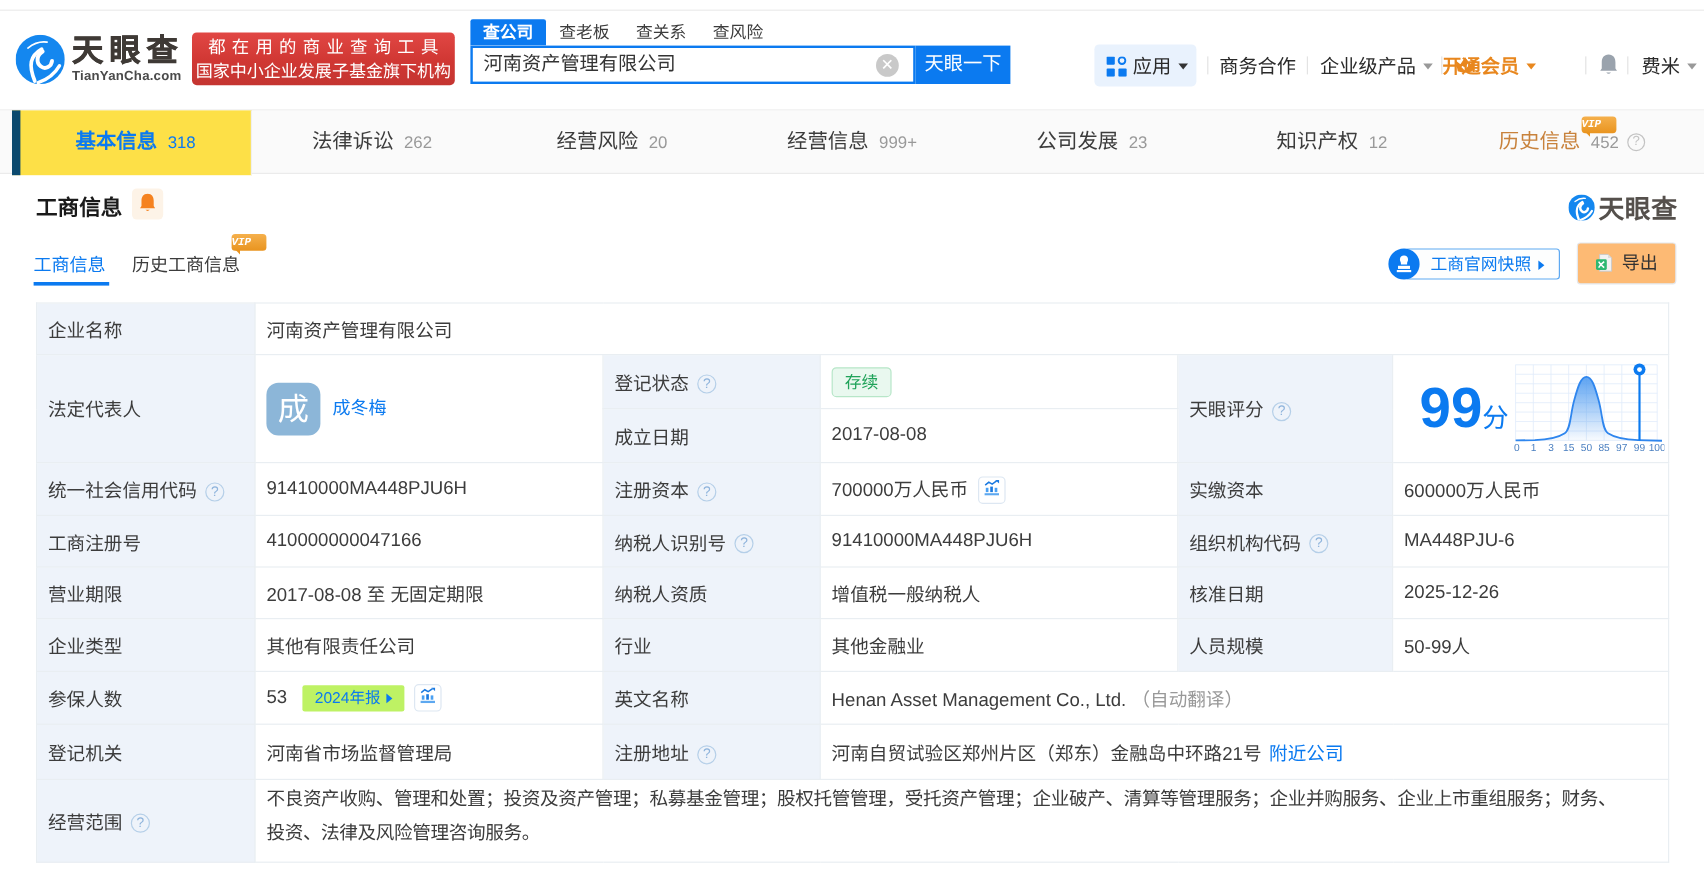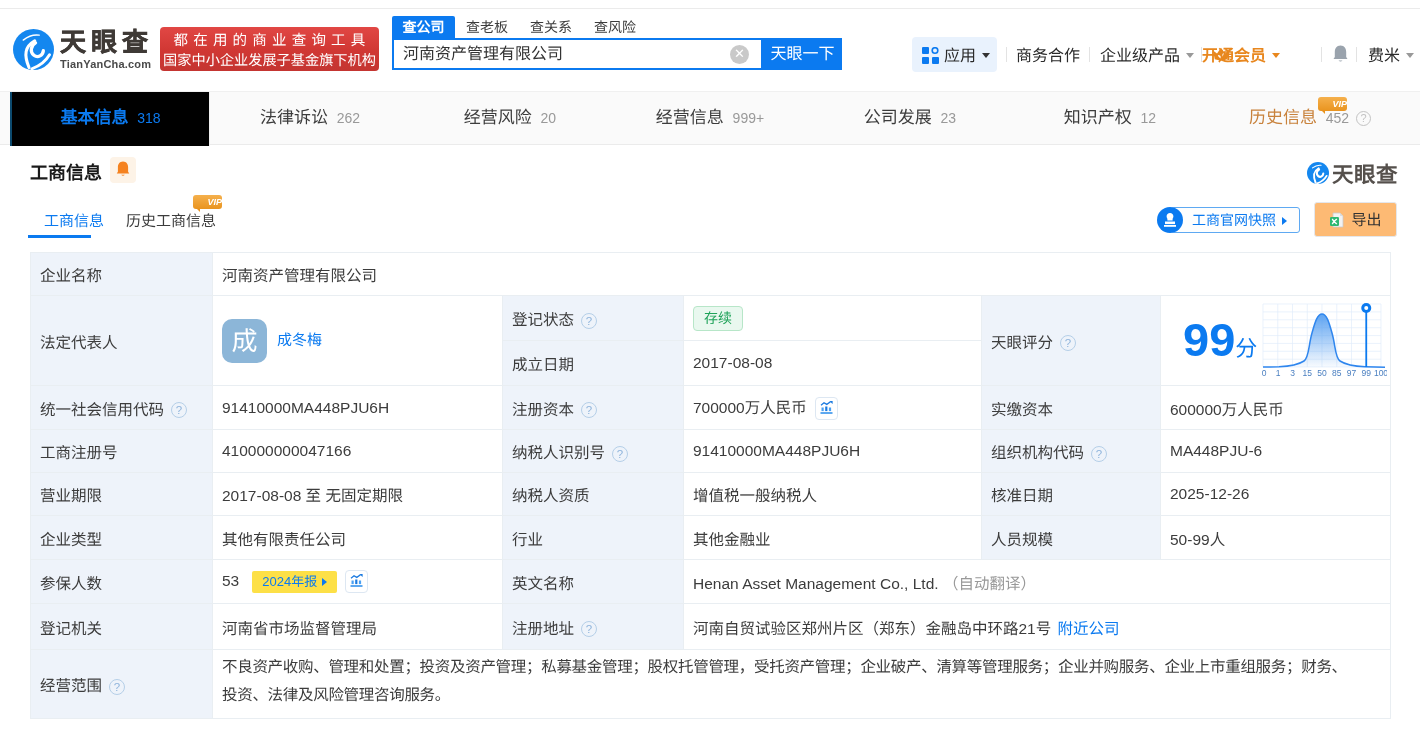--- a/index.html
+++ b/index.html
@@ -36,53 +36,53 @@
 #appbox { position:absolute; left:912px; top:37px; width:85px; height:35px; background:#e9f2fd; border-radius:4px; }
 .caret { display:inline-block; width:0; height:0; border-left:4.5px solid transparent;
   border-right:4.5px solid transparent; border-top:5.5px solid #333; vertical-align:middle; margin-left:6px; margin-top:-2px;}
 .caret.gray { border-top-color:#999; }
 .caret.orange { border-top-color:#e8871e; }
 
 #tabbar { position:absolute; left:0; top:91px; width:1420px; height:54px; background:#fafafa;
   border-top:1px solid #f0f0f0; border-bottom:1px solid #ebebeb; }
 .tab { position:absolute; top:0; width:200px; height:54px; text-align:center; line-height:52px; font-size:17px; color:#3c3c3c;}
 .tab .cnt { font-size:14px; color:#999; margin-left:4px;}
-#tab0 { background:#000000; border-left:2px solid #0c4a6e; border-right:1px solid #efefef; color:#0b7af0; font-weight:bold;}
+#tab0 { background:#fde047; border-left:7px solid #0c4a6e; border-right:1px solid #efefef; color:#0b7af0; font-weight:bold;}
 #tab0 .cnt { color:#0b7af0; font-weight:normal;}
 #tab6 { color:#c8823c; }
 .vipbadge { position:absolute; background:linear-gradient(180deg,#f5b04c,#e9941f); border-radius:3px;
-  color:#fff; font-size:9px; font-weight:bold; font-style:italic; width:29px; height:14px; line-height:14px; text-align:right;}
+  color:#fff; font-size:9px; font-weight:bold; font-style:italic; width:29px; height:14px; line-height:14px; text-align:left;font-family:Liberation Mono, monospace;}
 .vipbadge:after { content:""; position:absolute; left:3px; bottom:-3px; width:0; height:0;
   border-left:4px solid transparent; border-right:0px solid transparent; border-top:4px solid #e9941f;}
 .qmark { display:inline-block; width:15px; height:15px; border:1px solid #c3c3c3; border-radius:50%;
   color:#c3c3c3; font-size:11px; line-height:13px; text-align:center; vertical-align:middle; margin-left:7px; background:#fafafa;}
 .qmark.qb { width:16px; height:16px; border-color:#b5cfe8; color:#8fb4dc; background:transparent; font-size:11.5px; line-height:14px; }
 
 #secTitle { position:absolute; left:30px; top:158px; font-size:18px; font-weight:bold; color:#1a1a1a; }
 #bellbox { position:absolute; left:110px; top:157px; width:26px; height:26px; background:#fdf3e7; border-radius:4px; text-align:center; line-height:26px;}
 #minilogo { position:absolute; left:1307px; top:162px; }
 #minilogoTxt { position:absolute; left:1332px; top:157px; font-size:21.5px; font-weight:bold; color:#55504c; letter-spacing:0.5px;}
-#subtabs { position:absolute; left:44px; top:209px; font-size:15px; }
+#subtabs { position:absolute; left:28px; top:209px; font-size:15px; }
 #subtabs .st1 { color:#0b7af0; }
 #subtabs .st2 { color:#3c3c3c; margin-left:22px;}
 #stline { position:absolute; left:28px; top:235px; width:63px; height:3px; background:#0b7af0; }
 #snapbtn { position:absolute; left:1171px; top:207px; width:129px; height:26px; border:1px solid #5ea9f2;
   border-radius:3px; color:#0b7af0; font-size:14px; line-height:24px; padding-left:20px; background:#fdfefe;}
 #snapcircle { position:absolute; left:1157px; top:207px; width:26px; height:26px; border-radius:50%; background:#0b7af0; z-index:2; }
 #exportbtn { position:absolute; left:1314px; top:202px; width:83px; height:35px; border:1px solid #e4e7ec;
   border-radius:3px; background:#fdba74; font-size:15px; color:#333; line-height:33px; text-align:center;}
 
 #info { position:absolute; left:30px; top:252px; width:1360px; border-collapse:collapse; table-layout:fixed;}
 #info td { border:1px solid #e9eef2; font-size:15.5px; color:#3c3c3c; padding-left:9px; vertical-align:middle;}
 #info td.lbl { background:#eef3fa; }
 #info td.val { background:#fff; }
 .lnk { color:#0b7af0; text-decoration:none;}
 .tag-green { display:inline-block; height:25px; line-height:23px; padding:0 10px; background:#e9f8ef;
   border:1px solid #b7e6c8; border-radius:4px; color:#20a35a; font-size:14px;}
-.tag-blue { display:inline-block; height:22px; line-height:22px; padding:0 10px; background:#fde047;
+.tag-blue { display:inline-block; height:22px; line-height:22px; padding:0 10px; background:#bef264;
   border-radius:2px; color:#0b7af0; font-size:13px; margin-left:13px;}
 .iconbox { display:inline-block; width:23px; height:23px; border:1px solid #dde7f2; border-radius:4px;
   vertical-align:middle; margin-left:8px; text-align:center; line-height:21px; background:#fff;}
 #avatar { display:inline-block; width:45px; height:44px; background:#8cb6d8; border-radius:10px; color:#fff;
   font-size:26px; text-align:center; line-height:44px; vertical-align:middle;}
 .score99 { font-size:47px; font-weight:bold; color:#0b7af0; }
 .gray { color:#999; }
 </style>
 </head>
 <body>

